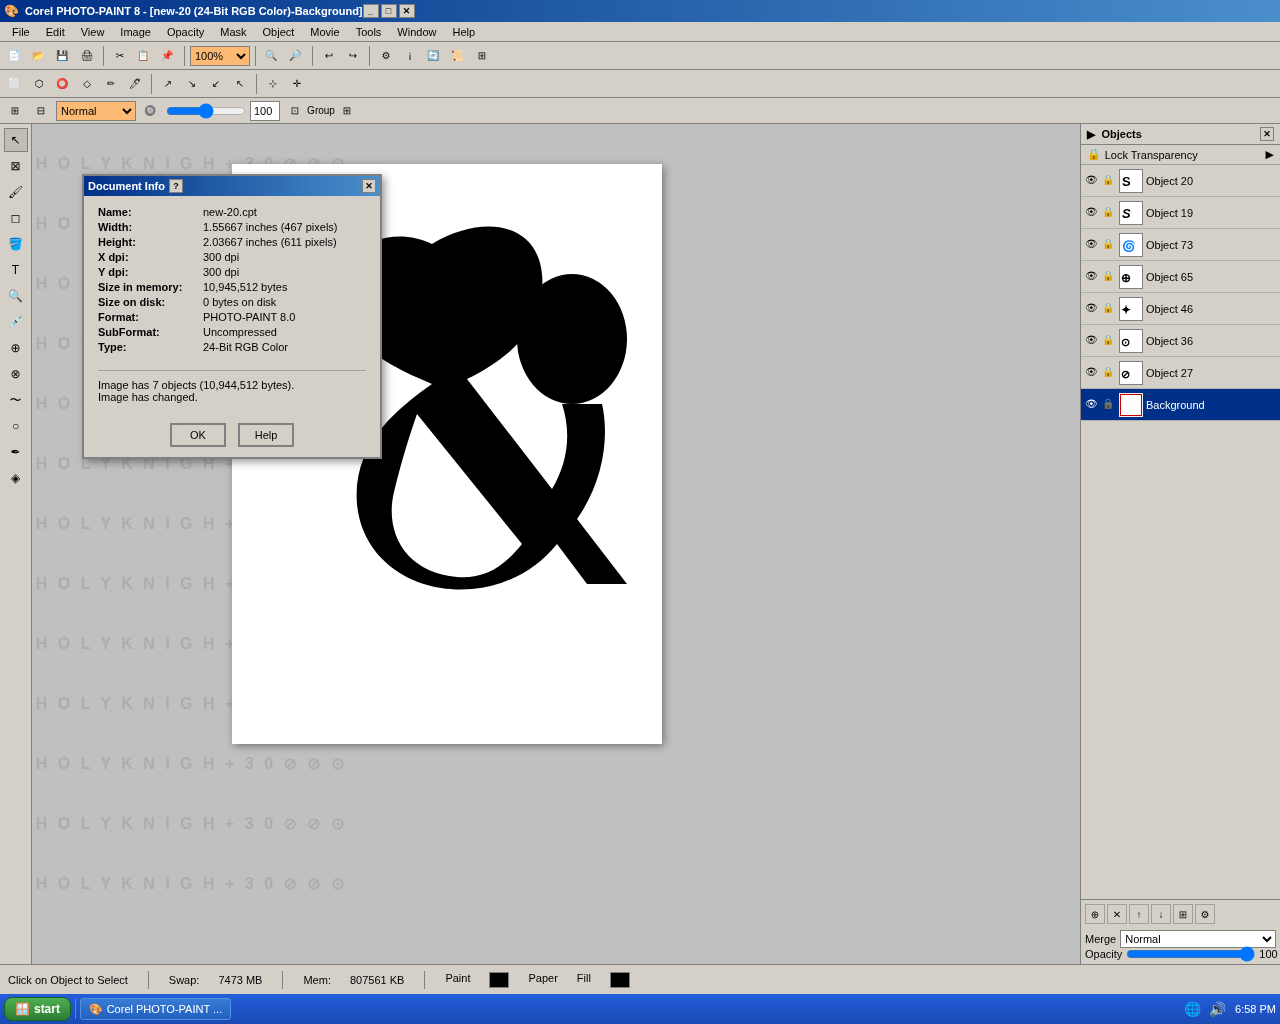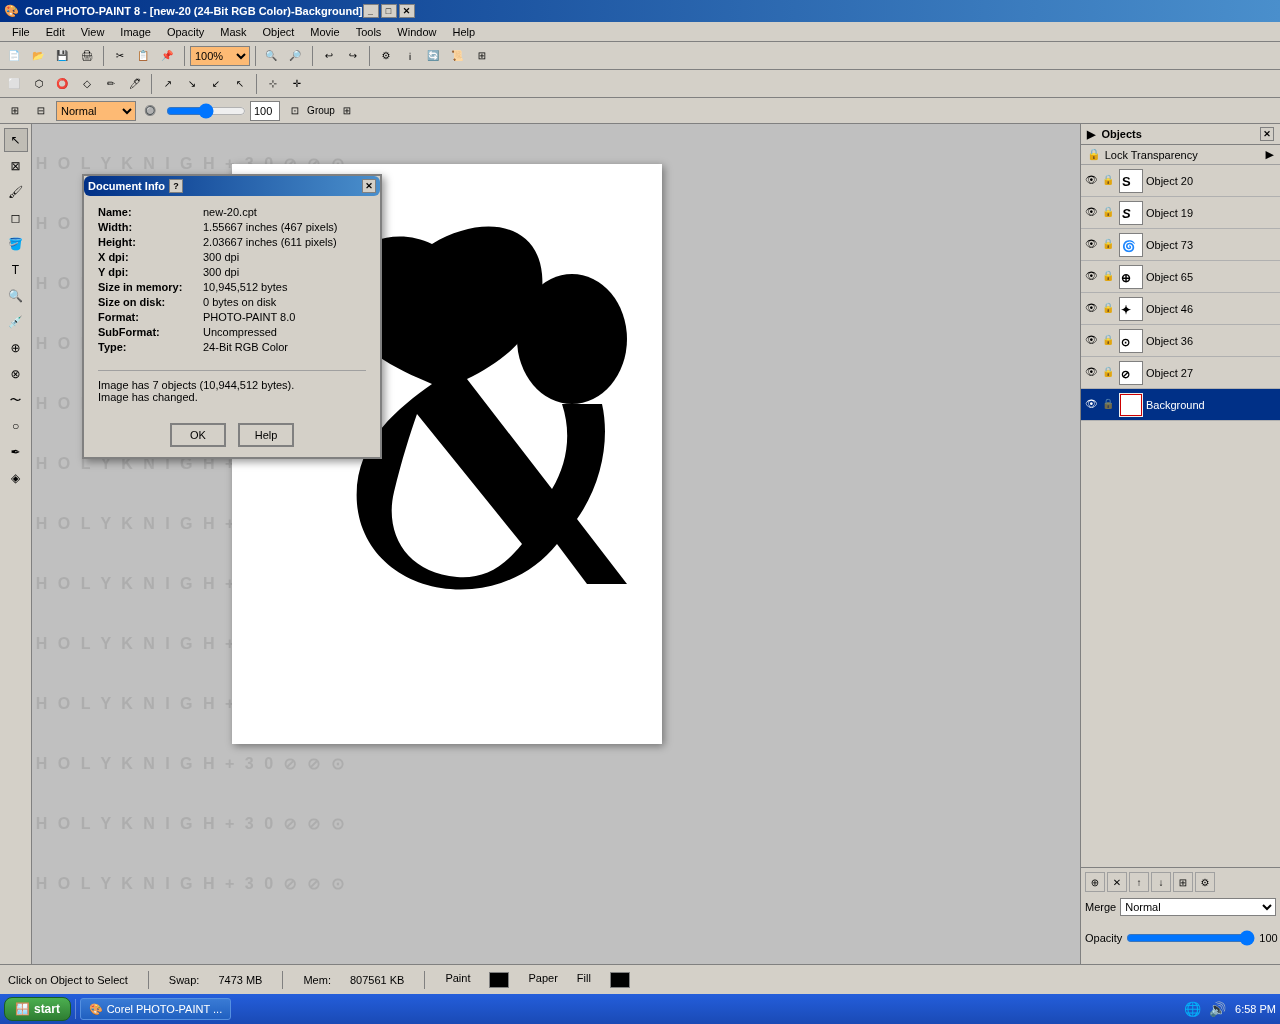--- a/index.html
+++ b/index.html
@@ -177,21 +177,21 @@
     
     .panel-bottom {
       padding: 4px;
       border-top: 1px solid #808080;
       background: #d4d0c8;
     }
     .merge-row, .opacity-row {
       display: flex;
       align-items: center;
       gap: 4px;
-      margin-bottom: 16px;
+      margin-bottom: 0;
       font-size: 11px;
     }
     .merge-select {
       flex: 1;
       height: 18px;
       font-size: 11px;
       background: white;
       border: 1px solid #808080;
     }
     .opacity-slider {
@@ -289,21 +289,20 @@
     }
     .dialog-titlebar {
       background: linear-gradient(to right, #003087, #4a8fcc);
       height: 20px;
       display: flex;
       align-items: center;
       padding: 0 4px;
       color: white;
       font-size: 11px;
       font-weight: bold;
-      border-radius: 6px;
     }
     .dialog-close-btn {
       margin-left: auto;
       width: 14px; height: 14px;
       background: #d4d0c8;
       border: 1px solid #808080;
       font-size: 9px;
       display: flex; align-items: center; justify-content: center;
       cursor: pointer; color: black;
     }

